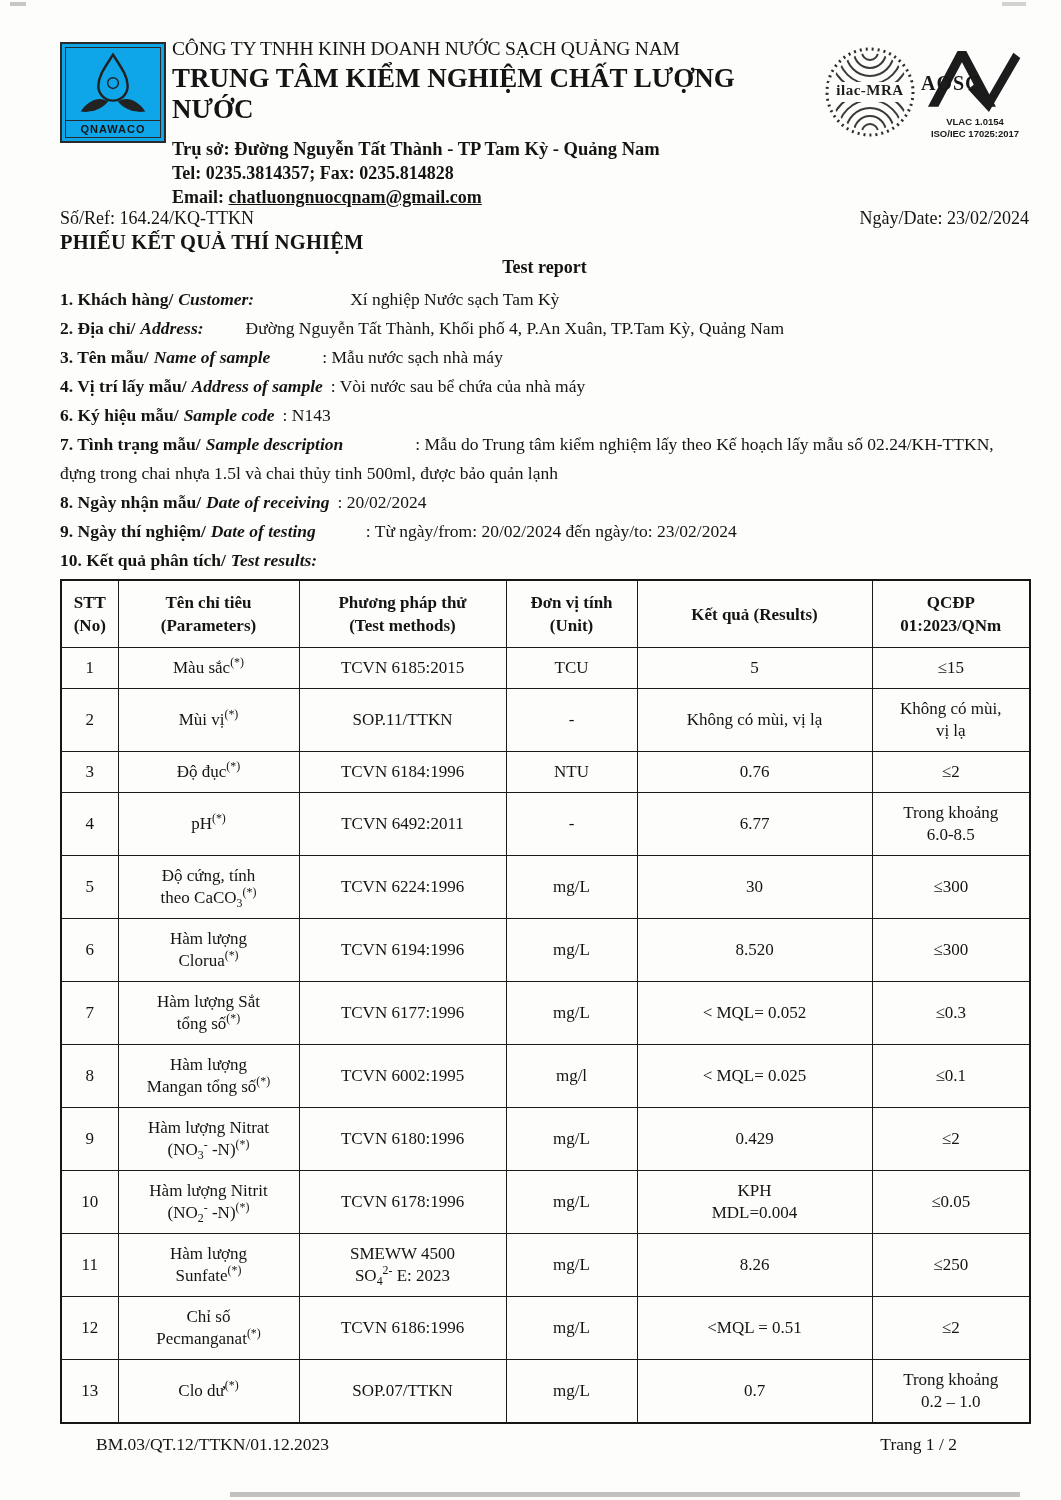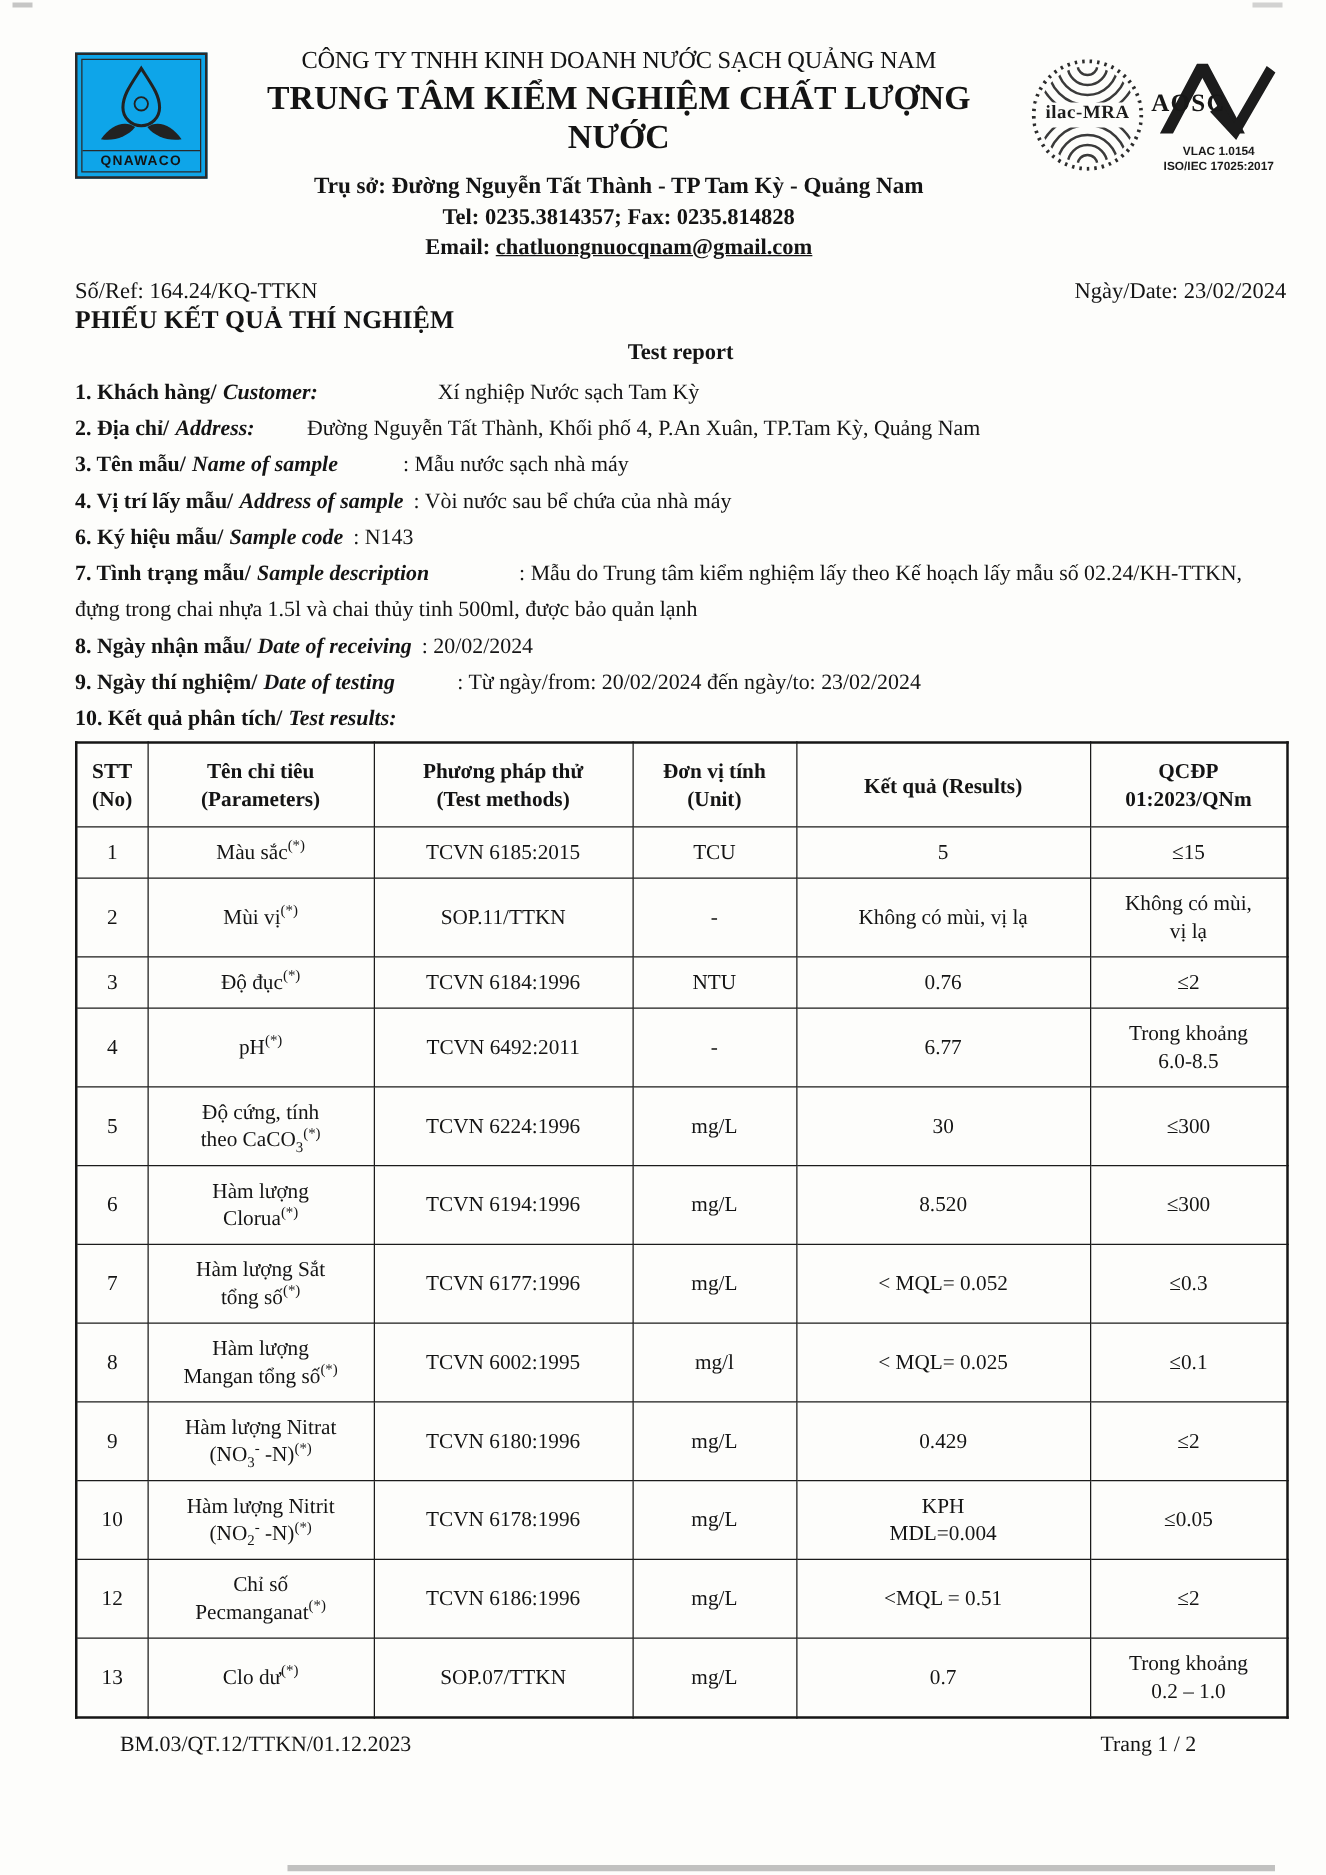--- a/index.html
+++ b/index.html
@@ -20,21 +20,21 @@
     width:106px;flex:0 0 106px;margin-top:6px;
     border:2.5px solid #2a2a2a;padding:3px;box-sizing:border-box;background:#0ea5e9;
   }
   .logo-inner{border:1.5px solid #2a2a2a;}
   .logo-glyph{display:block;margin:2px auto 0;}
   .logo-caption{
     border-top:1.5px solid #2a2a2a;text-align:center;
     font-family:"Liberation Sans",sans-serif;font-weight:bold;
     font-size:11px;letter-spacing:1px;padding:2px 0;
   }
-  .lh-center{flex:1;text-align:center;padding:0 6px;}
+  .lh-center{flex:1;padding:0 6px;}
   .lh-line1{font-size:19.5px;letter-spacing:-0.2px;margin-top:2px;}
   .lh-line2{font-size:27px;font-weight:bold;margin-top:3px;}
   .lh-line3{font-size:18.5px;font-weight:bold;margin-top:14px;}
   .lh-line4{font-size:18px;font-weight:bold;margin-top:3px;}
   .lh-line5{font-size:18px;font-weight:bold;margin-top:3px;}
   .email-value{text-decoration:underline;}
   .right-logos{flex:0 0 205px;display:flex;gap:5px;margin-top:8px;}
   .ilac-stamp{position:relative;width:92px;height:96px;flex:0 0 92px;}
   .ilac-label{
     position:absolute;left:0;right:0;top:38px;text-align:center;
@@ -45,21 +45,21 @@
   .aosc-label{
     position:absolute;left:0;bottom:17px;
     font-weight:bold;font-size:20px;letter-spacing:1px;color:#171717;
   }
   .aosc-cap{
     font-family:"Liberation Sans",sans-serif;font-weight:bold;
     font-size:9.5px;line-height:12px;color:#1a1a1a;margin-top:4px;
   }
   .aosc-cap2{font-family:"Liberation Sans",sans-serif;font-weight:bold;font-size:9.5px;line-height:12px;color:#1a1a1a;}
   
-  .ref-row{display:flex;justify-content:space-between;font-size:18px;margin-top:14px;}
+  .ref-row{display:flex;justify-content:space-between;font-size:18px;}
   .doc-title{font-size:20.5px;font-weight:bold;margin-top:2px;letter-spacing:.2px;}
   .doc-sub{text-align:center;font-size:18px;font-weight:bold;margin-top:3px;}
   
   .info-list{margin:7px 0 0;padding:0;list-style:none;font-size:17.5px;line-height:29px;}
   .info-item{margin:0;}
   .lbl-vi{font-weight:bold;}
   .lbl-en{font-weight:bold;font-style:italic;margin-left:5px;}
   .info-value{margin-left:8px;}
   .info-item:nth-child(1) .info-value{margin-left:96px;}
   .info-item:nth-child(2) .info-value{margin-left:42px;}
@@ -288,20 +288,28 @@
 
         <tr>
           <td>10</td>
           <td>Hàm lượng Nitrit<br>(NO<sub>2</sub><sup>-</sup> -N)<sup>(*)</sup></td>
           <td>TCVN 6178:1996</td>
           <td>mg/L</td>
           <td>KPH<br>MDL=0.004</td>
           <td>≤0.05</td>
         </tr>
 
+        <tr>
+          <td>11</td>
+          <td>Hàm lượng<br>Sunfate<sup>(*)</sup></td>
+          <td>SMEWW 4500<br>SO<sub>4</sub><sup>2-</sup> E: 2023</td>
+          <td>mg/L</td>
+          <td>8.26</td>
+          <td>≤250</td>
+        </tr>
 
         <tr>
           <td>12</td>
           <td>Chỉ số<br>Pecmanganat<sup>(*)</sup></td>
           <td>TCVN 6186:1996</td>
           <td>mg/L</td>
           <td>&lt;MQL = 0.51</td>
           <td>≤2</td>
         </tr>
 

